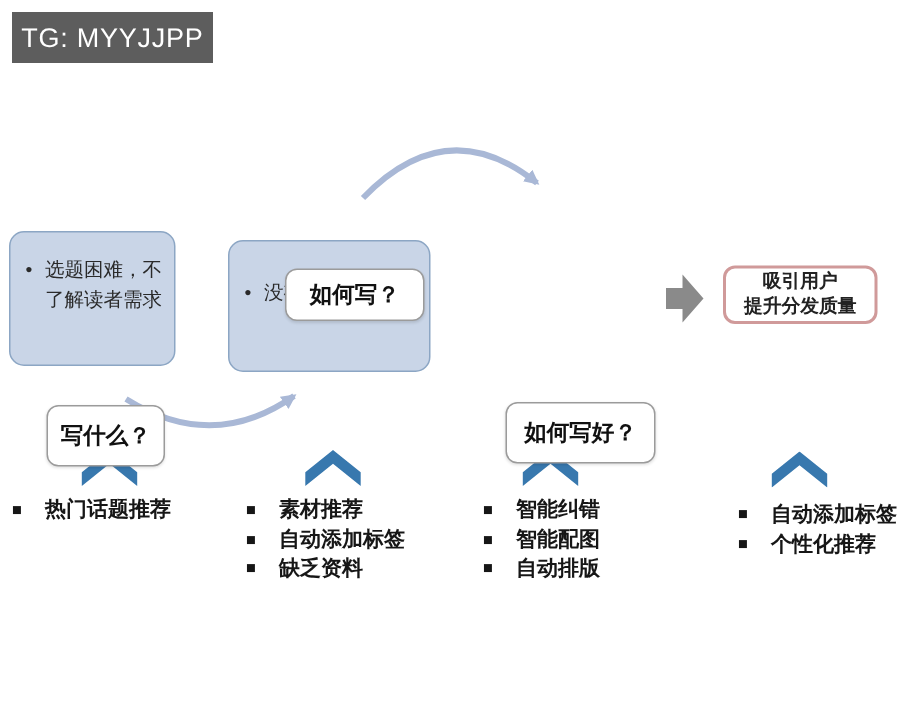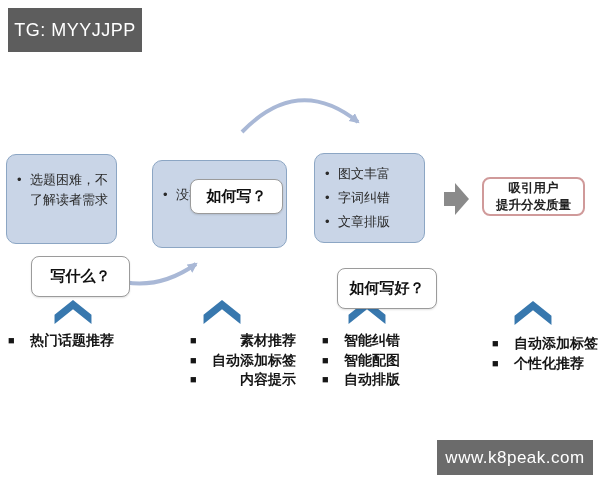--- a/index.html
+++ b/index.html
@@ -9,21 +9,21 @@
     background: #ffffff; overflow: hidden;
   }
   .abs { position: absolute; }
 
   
   .banner {
     color: #ffffff; display: flex; align-items: center; justify-content: center;
     letter-spacing: 0.5px;
   }
   .banner.top {
-    left: 8px; top: 8px; width: 134px; height: 44px;
+    left: 8px; top: 8px; width: 134px; height: 34px;
     background: #5d5d5d; font-size: 18px;
   }
   .banner.bottom {
     left: 437px; top: 440px; width: 156px; height: 35px;
     background: #6b6b6b; font-size: 17px;
   }
 
   
   .painbox {
     background: #c9d5e7; border: 1.5px solid #8ca6c4; border-radius: 10px;
@@ -41,49 +41,49 @@
 
   
   .qbox {
     background: #ffffff; border: 1.5px solid #9b9b9b; border-radius: 8px;
     display: flex; align-items: center; justify-content: center;
     font-weight: bold; color: #111111; font-size: 15px;
     box-sizing: border-box; z-index: 5;
     box-shadow: 0 1px 2px rgba(0,0,0,0.12);
     margin-top: 44px;
   }
-  #qbox-1 { left: 31px;  top: 212px; width: 99px;  height: 41px; justify-content: center; }
+  #qbox-1 { left: 31px;  top: 226px; width: 79px;  height: 41px; justify-content: center; }
   #qbox-2 { left: 190px; top: 135px; width: 93px;  height: 35px; }
   #qbox-3 { left: 337px; top: 224px; width: 100px; height: 41px; }
 
   
   #result-box {
     left: 482px; top: 177px; width: 103px; height: 39px;
     background: #ffffff; border: 2px solid #d09a9a; border-radius: 8px;
-    display: flex; flex-direction: column; align-items: center; justify-content: center;
+    display: flex; flex-direction: column; align-items: center; 
     font-weight: bold; color: #222222; font-size: 12.5px; line-height: 17px;
     box-sizing: border-box;
   }
 
   
   .chev { width: 38px; height: 24px; }
   #chev-1 { left: 54px;  top: 300px; }
   #chev-2 { left: 203px; top: 300px; }
   #chev-3 { left: 348px; top: 300px; }
   #chev-4 { left: 514px; top: 301px; }
 
   
   .sol { font-size: 14px; font-weight: bold; color: #161616; font-family: Liberation Mono, monospace; }
   .sol ul { margin: 0; padding: 0; list-style: none; }
   .sol li { position: relative; padding-left: 22px; line-height: 19.5px; white-space: nowrap; }
   .sol li::before {
     content: "■"; position: absolute; left: 0; top: 0; font-size: 11px; color: #161616;
   }
   #sol-1 { left: 8px;   top: 332px; }
-  #sol-2 { left: 190px; top: 332px; text-align: right; }
+  #sol-2 { left: 164px; top: 332px; }
   #sol-3 { left: 322px; top: 332px; }
   #sol-4 { left: 492px; top: 335px; }
 
   svg { display: block; }
 </style>
 </head>
 <body>
 
 <div id="stage">
 
@@ -115,27 +115,20 @@
   </div>
 
   <div class="abs qbox" id="qbox-2">
     <span>如何写？</span>
   </div>
 
   <svg class="abs" style="left:236px; top:88px;" width="132" height="50" viewBox="0 0 132 50">
     <path d="M6,44 Q 62,-14 122,34" fill="none" stroke="#a9b8d6" stroke-width="4" marker-end="url(#arrowhead)"></path>
   </svg>
 
-  <div class="abs painbox" id="painbox-3">
-    <ul>
-      <li>图文丰富</li>
-      <li>字词纠错</li>
-      <li>文章排版</li>
-    </ul>
-  </div>
 
   <div class="abs qbox" id="qbox-3">
     <span>如何写好？</span>
   </div>
 
   <svg class="abs" style="left:443px; top:178px;" width="27" height="42" viewBox="0 0 27 42">
     <polygon points="1,14 12,14 12,5 26,21 12,37 12,28 1,28" fill="#8a8a8a"></polygon>
   </svg>
 
   <div class="abs" id="result-box">
@@ -158,32 +151,31 @@
 
   <div class="abs sol" id="sol-1">
     <ul>
       <li>热门话题推荐</li>
     </ul>
   </div>
   <div class="abs sol" id="sol-2">
     <ul>
       <li>素材推荐</li>
       <li>自动添加标签</li>
-      <li>内容提示</li>
+      <li>缺乏资料</li>
     </ul>
   </div>
   <div class="abs sol" id="sol-3">
     <ul>
       <li>智能纠错</li>
       <li>智能配图</li>
       <li>自动排版</li>
     </ul>
   </div>
   <div class="abs sol" id="sol-4">
     <ul>
       <li>自动添加标签</li>
       <li>个性化推荐</li>
     </ul>
   </div>
 
-  <div class="abs banner bottom">www.k8peak.com</div>
 
 </div>
 
 </body></html>

